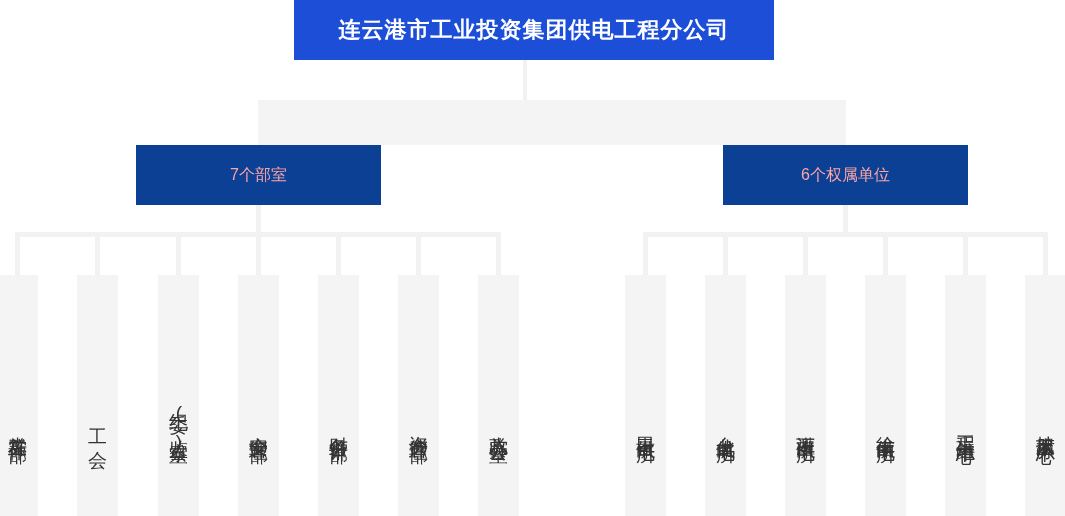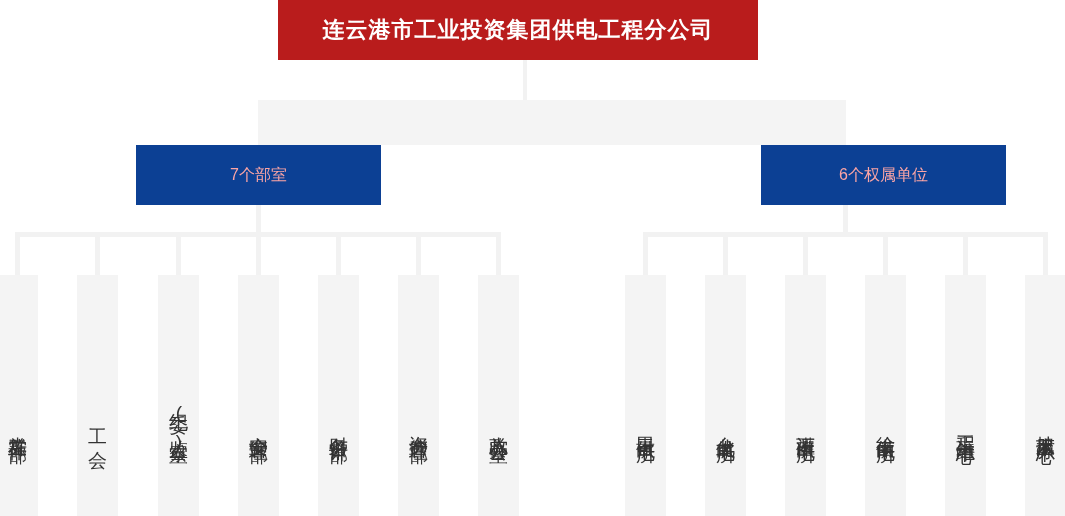--- a/index.html
+++ b/index.html
@@ -14,25 +14,25 @@
     position: relative;
     width: 1065px;
     height: 516px;
     background: #ffffff;
     overflow: hidden;
   }
 
   
   .root-box {
     position: absolute;
-    left: 278px;
+    left: 294px;
     top: 0px;
     width: 480px;
     height: 60px;
-    background: #b91c1c;
+    background: #1d4ed8;
     color: #ffffff;
     display: flex;
     align-items: center;
     justify-content: center;
     font-size: 22px;
     font-weight: bold;
     letter-spacing: 1px;
     box-sizing: border-box;
   }
 
@@ -62,21 +62,21 @@
     height: 60px;
     background: #0c4094;
     color: #fca5a5;
     display: flex;
     align-items: center;
     justify-content: center;
     font-size: 16px;
     box-sizing: border-box;
   }
   .branch-box.left  { left: 136px; }
-  .branch-box.right { left: 761px; }
+  .branch-box.right { left: 723px; }
 
   
   .branch-stem {
     position: absolute;
     top: 205px;
     width: 5px;
     height: 28px;
     background: #f2f2f2;
   }
   .branch-stem.left  { left: 256px; }

